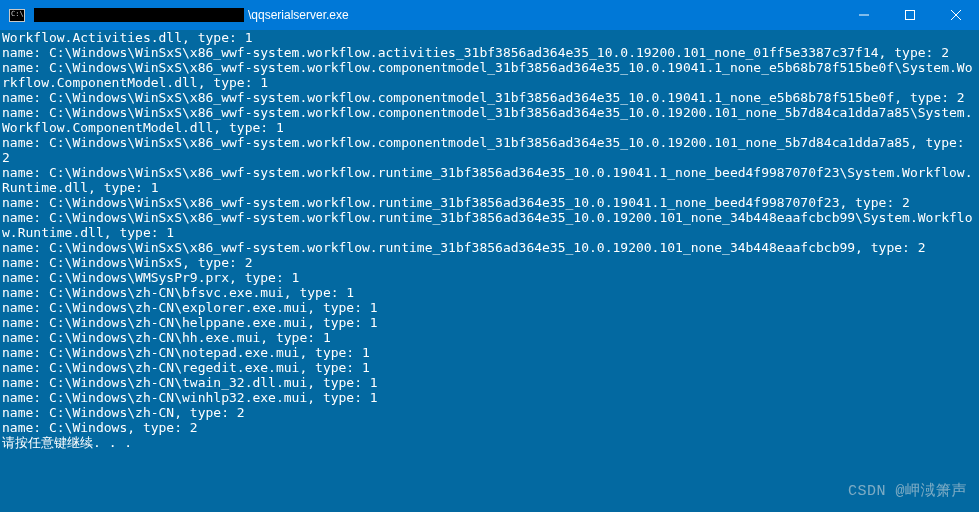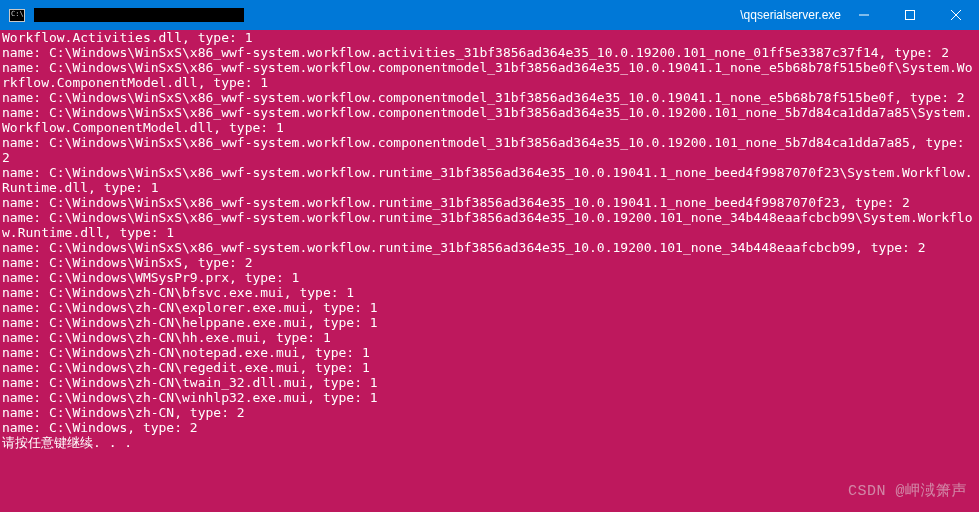--- a/index.html
+++ b/index.html
@@ -1,27 +1,27 @@
 <!DOCTYPE html>
 <html><head>
 <meta charset="utf-8">
 <style>
   * { margin: 0; padding: 0; box-sizing: border-box; }
   html, body { width: 979px; height: 512px; font-family: "Segoe UI", sans-serif; background: #fff; overflow: hidden; }
   .window { width: 979px; height: 512px; background: #000; display: flex; flex-direction: column; }
-  .titlebar { height: 30px; background: #0078d7; color: #fff; display: flex; align-items: center; font-size: 12px; text-align: right; }
+  .titlebar { height: 30px; background: #0078d7; color: #fff; display: flex; align-items: center; font-size: 12px; }
   .titlebar .icon-slot { width: 34px; height: 30px; display: flex; align-items: center; justify-content: center; }
   .titlebar .cmd-icon { width: 16px; height: 13px; background: #000; border: 1px solid #c8c8c8; position: relative; }
   .titlebar .cmd-icon::before { content: "C:\\"; color: #c8c8c8; font-family: Consolas, monospace; font-size: 7px; position: absolute; top: 1px; left: 1px; line-height: 1; }
   .titlebar .path-hidden { width: 210px; height: 14px; background: #000; margin-right: 4px; }
   .titlebar .title-text { flex: 1; white-space: nowrap; overflow: hidden; }
   .win-btns { display: flex; height: 30px; }
   .win-btn { width: 46px; height: 30px; display: flex; align-items: center; justify-content: center; color: #fff; }
   .win-btn svg { width: 10px; height: 10px; stroke: #fff; stroke-width: 1; fill: none; }
-  .console { flex: 1; background: #be185d; color: #fff; font-family: Consolas, "Lucida Console", monospace; font-size: 13px; line-height: 15px; padding: 0 2px 2px 2px; white-space: pre-wrap; word-break: break-all; overflow: hidden; }
+  .console { flex: 1; background: #0369a1; color: #fff; font-family: Consolas, "Lucida Console", monospace; font-size: 13px; line-height: 15px; padding: 0 2px 2px 2px; white-space: pre-wrap; word-break: break-all; overflow: hidden; }
   .watermark { position: absolute; right: 12px; bottom: 12px; color: rgba(225,225,225,0.55); font-size: 15px; font-family: Liberation Mono, monospace; pointer-events: none; letter-spacing: 0.5px; }
 </style>
 </head>
 <body>
 
 <div class="window">
   <div class="titlebar">
     <div class="icon-slot">
       <div class="cmd-icon"></div>
     </div>

